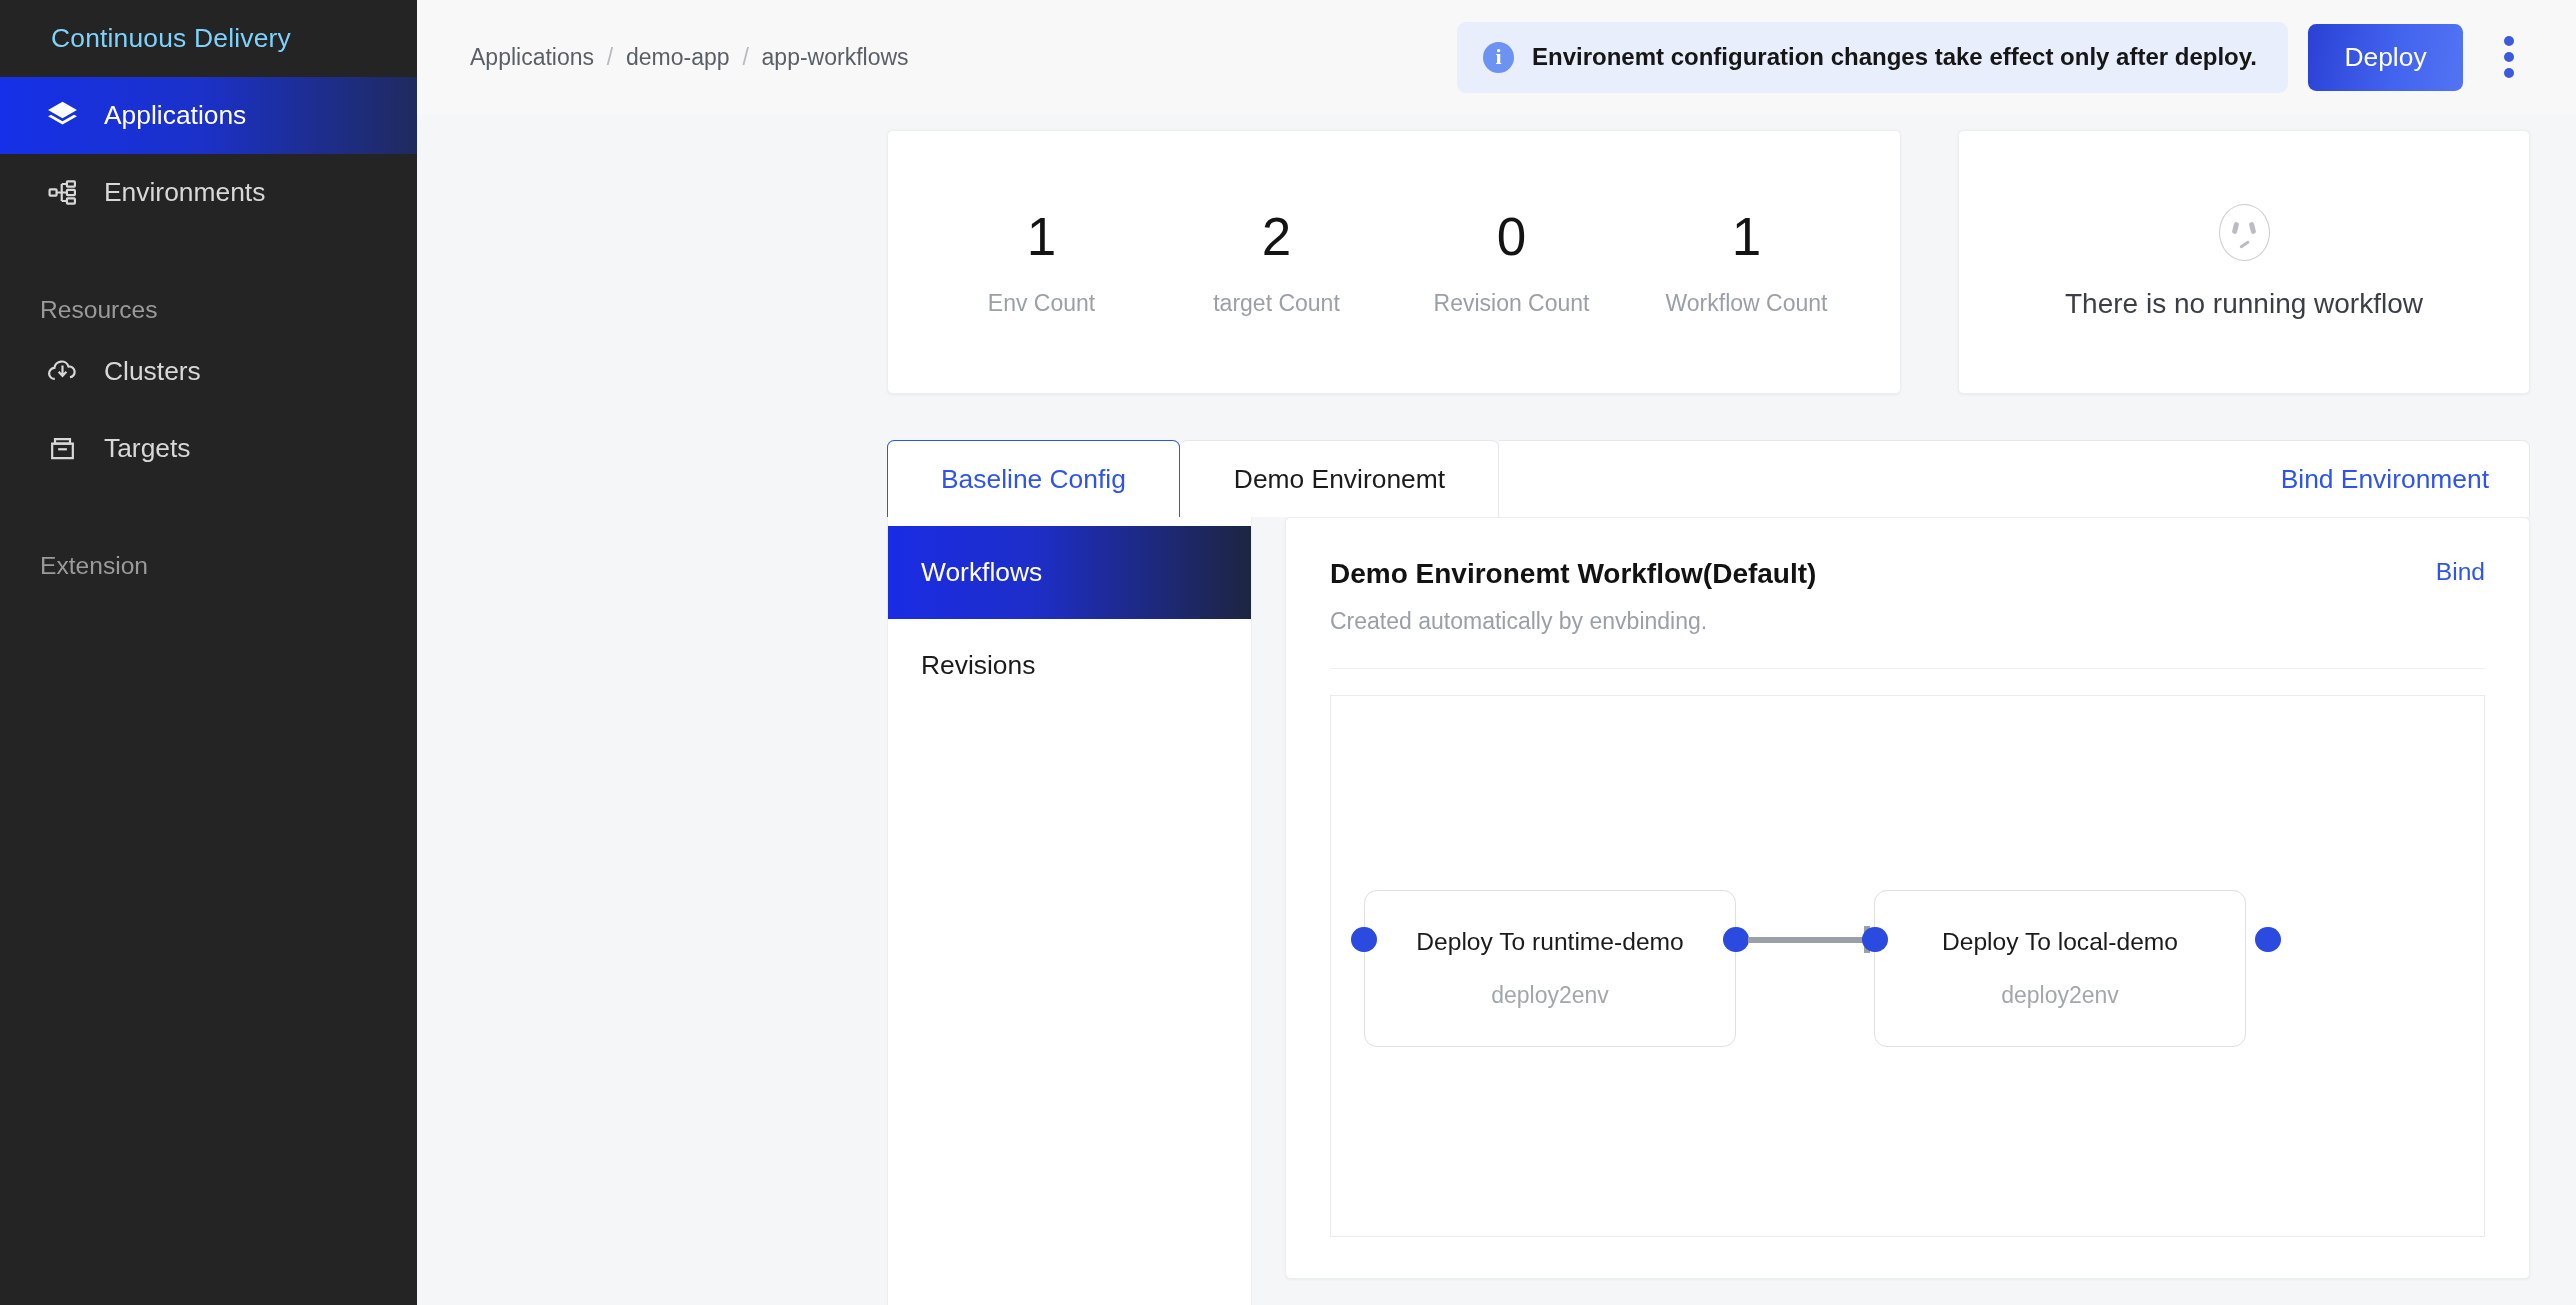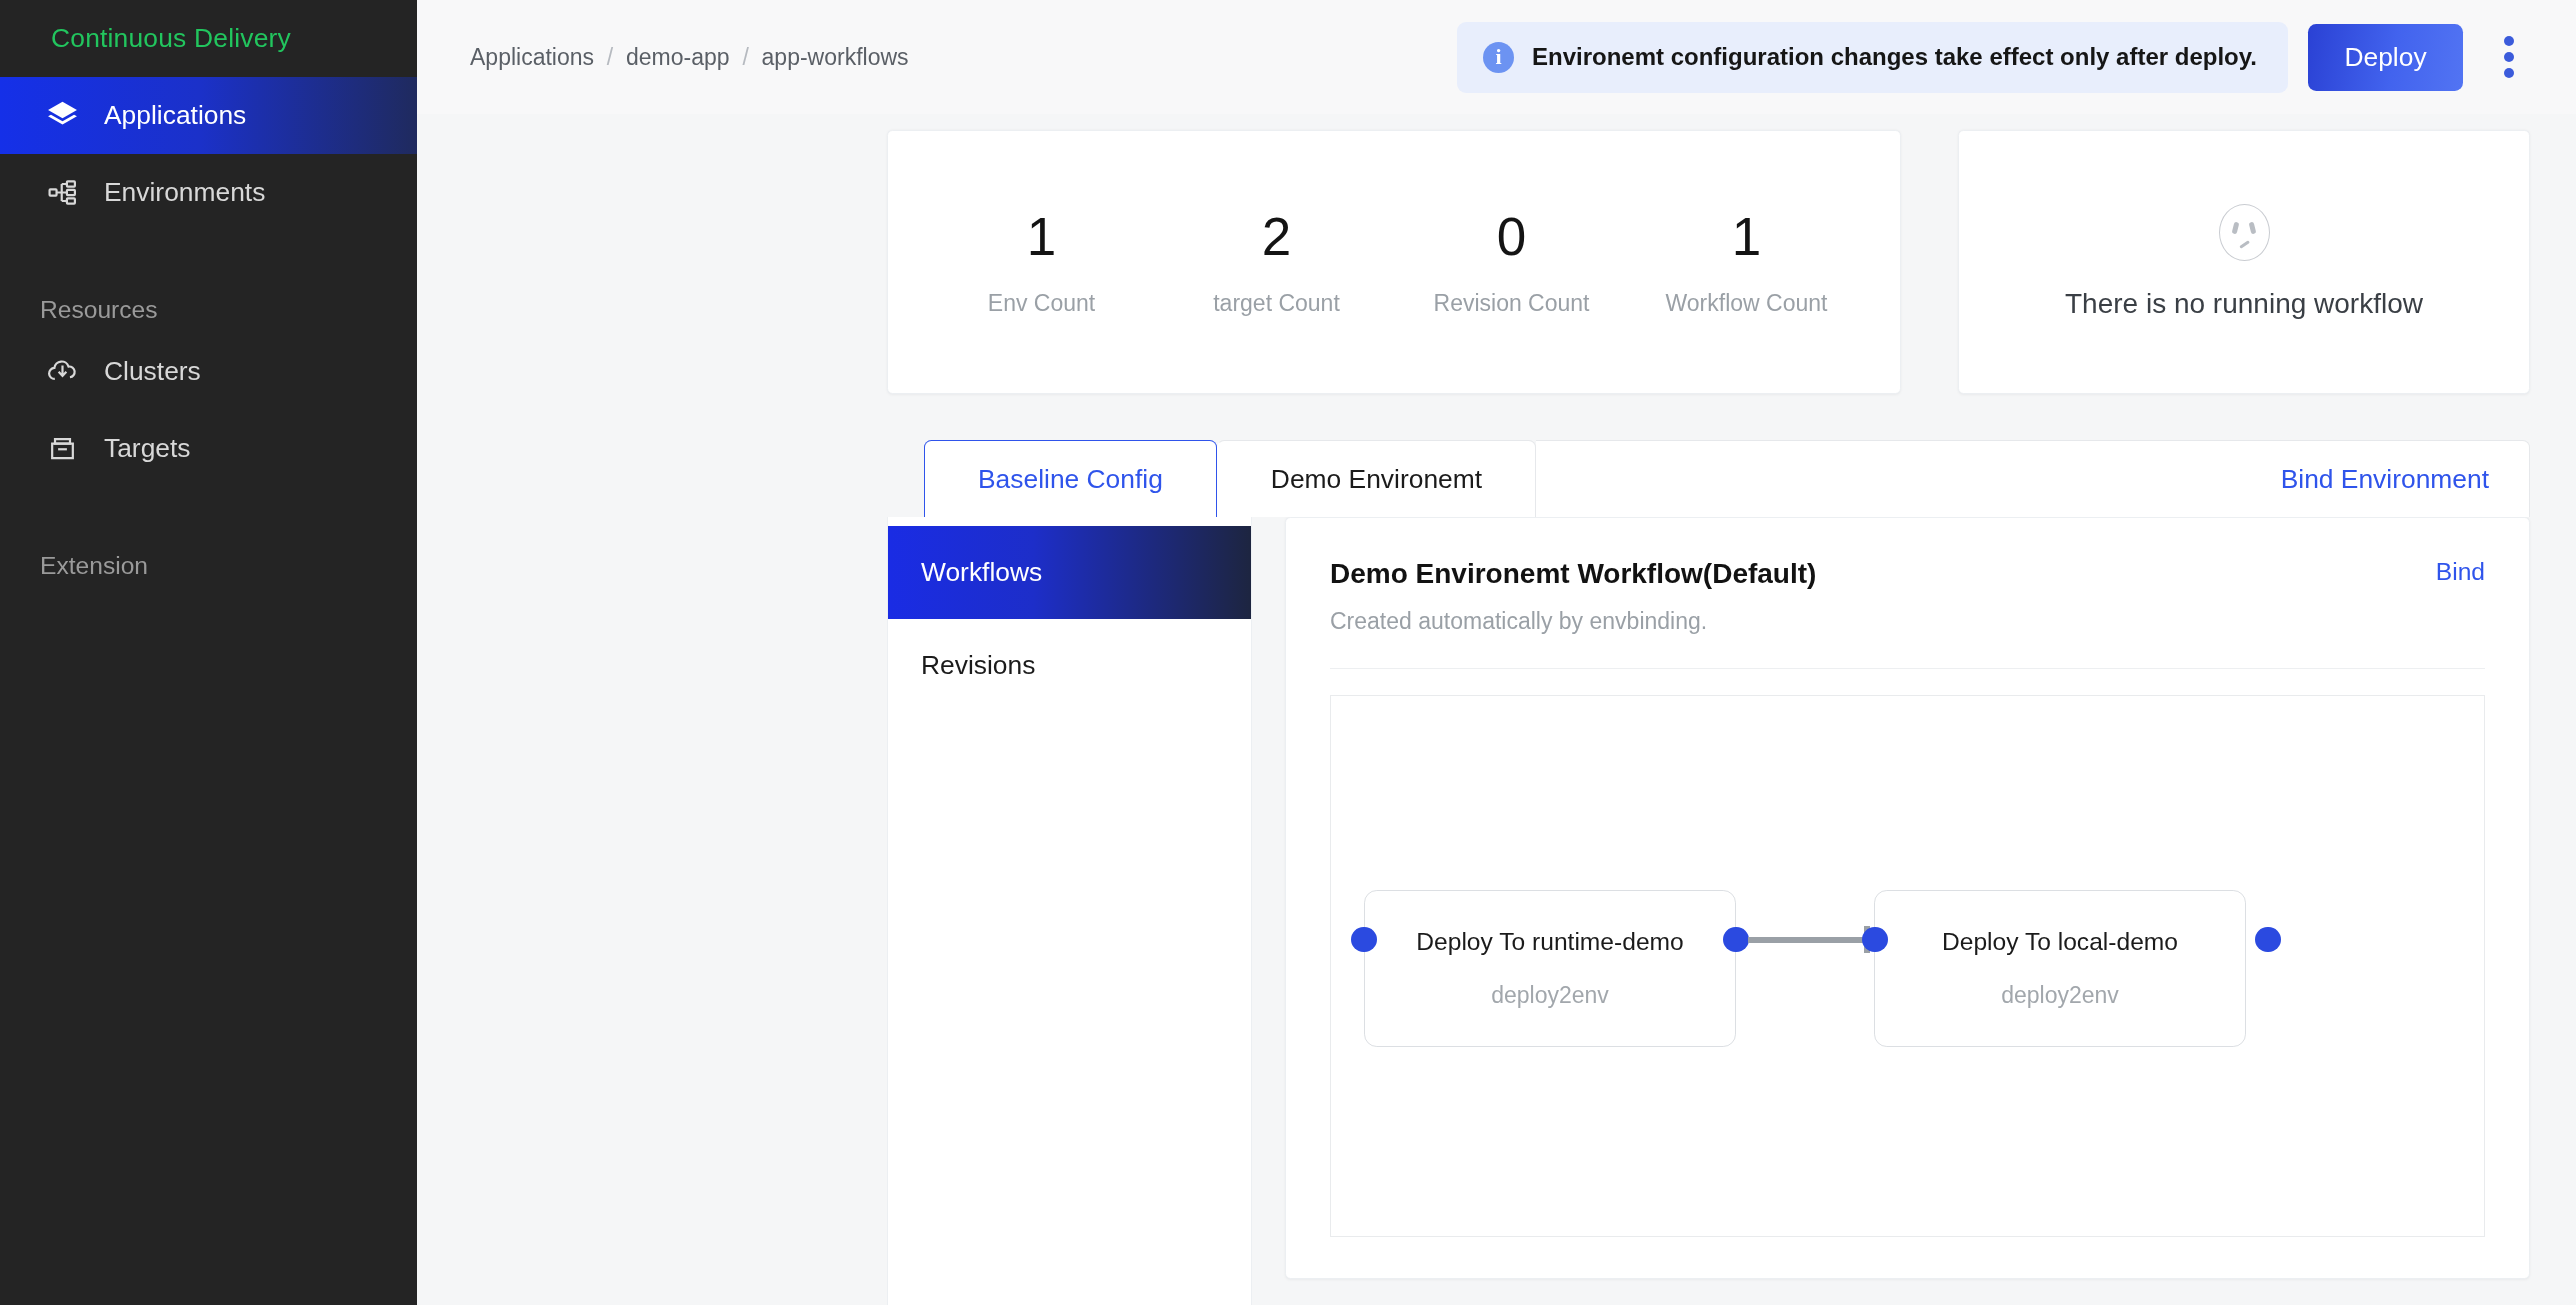--- a/index.html
+++ b/index.html
@@ -15,21 +15,21 @@
   .sidebar {
     width: 417px; height: 1305px;
     background: #242424;
     flex: 0 0 417px;
     padding-top: 0;
   }
   .brand {
     height: 77px;
     display: flex; align-items: center;
     padding-left: 51px;
-    color: #22c55e;
+    color: #7dd3fc;
     font-size: 26.4px;
     letter-spacing: 0.2px;
   }
   .nav-item {
     height: 77px;
     display: flex; align-items: center;
     padding-left: 44px;
     color: #d8d8d8;
     font-size: 26.4px;
     cursor: pointer;
@@ -161,21 +161,21 @@
   .face .mouth { position: absolute; width: 11px; height: 2.7px; background: #b9bdc3; border-radius: 1.8px; bottom: 14.6px; left: 50%; margin-left: -5.5px; transform: rotate(-34deg); }
   .empty-text { font-size: 28px; color: #3a3f45; }
 
   
   .tabs-wrap {
     margin: 46px 46px 0 470px;
     display: flex; align-items: flex-end;
     position: relative;
     height: 77px;
   }
-  .tabs { display: flex; height: 77px; margin-left: 37px; }
+  .tabs { display: flex; height: 77px; }
   .tab {
     height: 77px;
     padding: 0 53px;
     display: flex; align-items: center; justify-content: center;
     font-size: 26.4px;
     background: #ffffff;
     border-top: 0.9px solid #e6e8eb;
     border-right: 0.9px solid #e6e8eb;
     border-left: 0.9px solid transparent;
     border-radius: 7.3px 7.3px 0 0;

